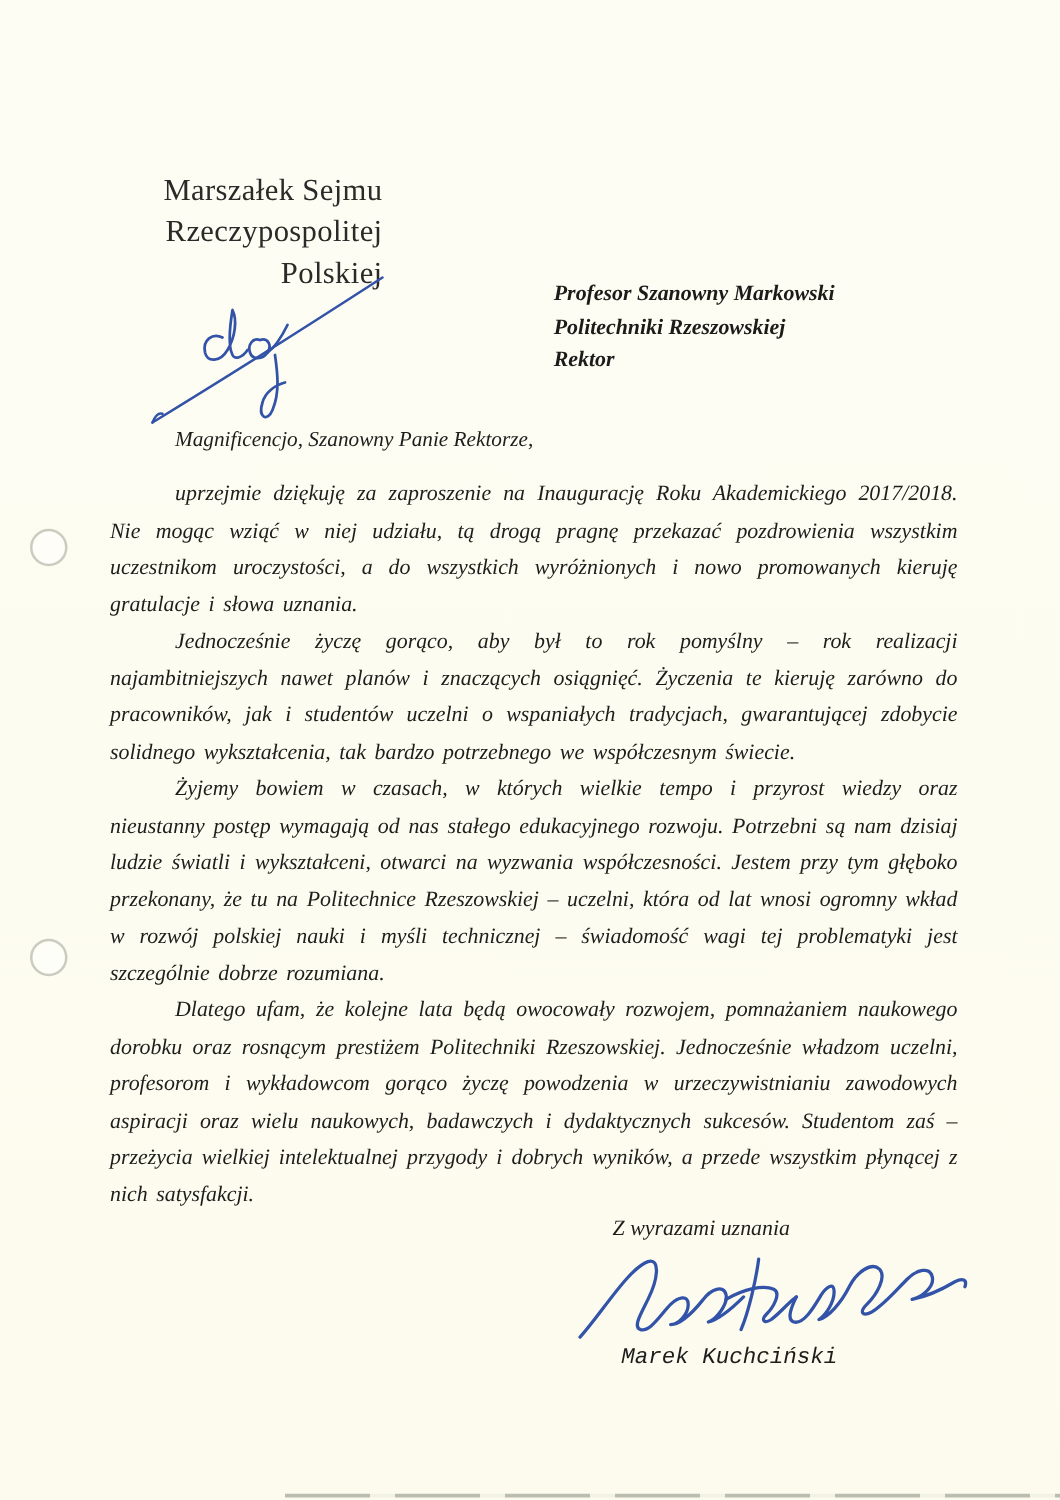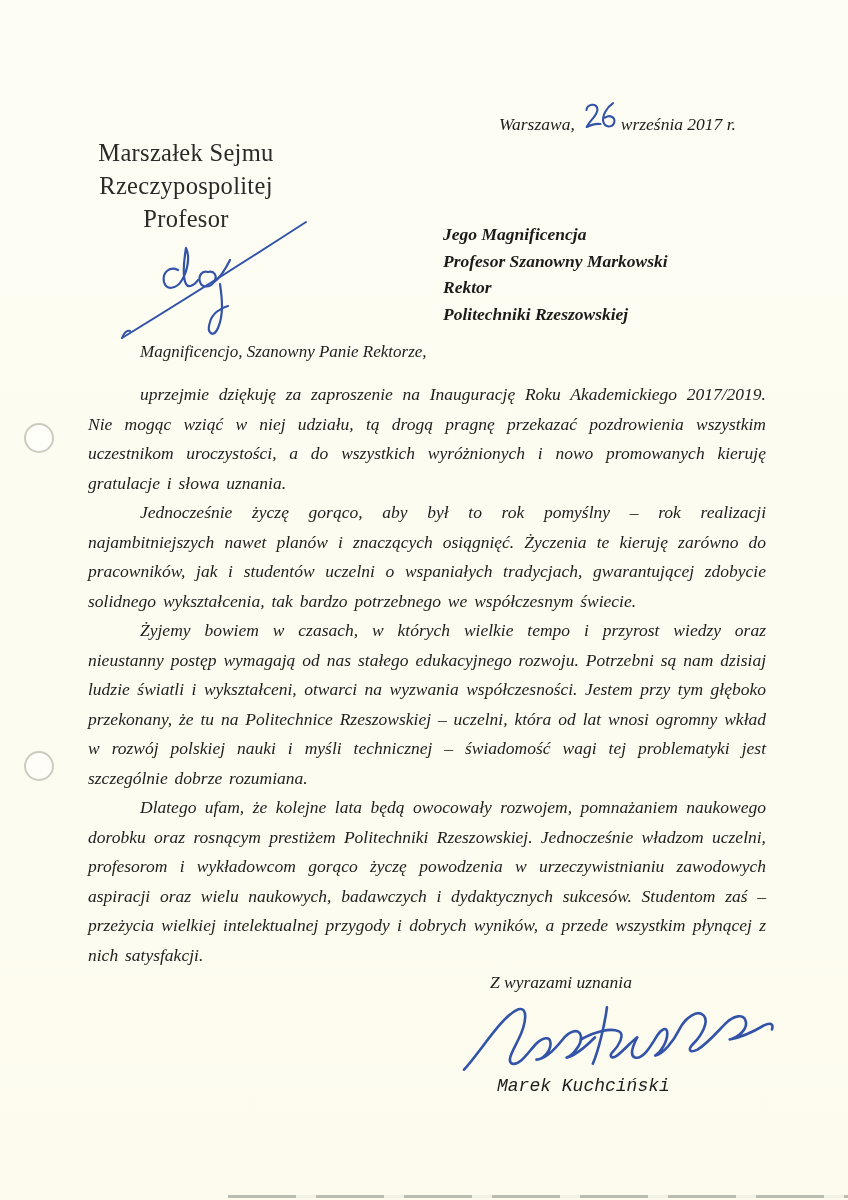--- a/index.html
+++ b/index.html
@@ -24,21 +24,21 @@
   }
   .hand-day{
     display:inline-block;
     width:36px;height:32px;
     margin:0 0 2px 6px;
     transform:rotate(-4deg);
   }
   
   .letterhead{
     position:absolute;left:66px;top:136px;width:240px;
-    text-align:center;
+    text-align:right;
     font-size:24.5px;line-height:33px;
     color:#2a2a28;
     letter-spacing:.3px;
   }
   
   .routing-note{
     position:absolute;left:116px;top:216px;width:198px;height:128px;
   }
   
   .recipient{
@@ -87,54 +87,45 @@
       rgba(108,114,106,.45) 0 68px,
       rgba(108,114,106,.07) 68px 88px);
   }
   .ink{stroke:#3253a8;fill:none;stroke-linecap:round;stroke-linejoin:round;}
 </style>
 </head>
 <body>
 
 <div class="page">
 
-  <div class="dateline">
-    <span>Warszawa,</span>
-    <svg class="hand-day" viewBox="0 0 36 32" aria-label="26">
-      <path class="ink" stroke-width="2.1" d="M4 8 C5 2,15 1,15 8 C15 14,7 18,3 25 C8 23,13 22,17 23"></path>
-      <path class="ink" stroke-width="2.1" d="M31 3 C24 7,19 15,20 21 C21 27,29 28,31 22 C32 17,27 14,22 17"></path>
-    </svg>
-    <span>września 2017 r.</span>
-  </div>
 
   <div class="letterhead">
     <div>Marszałek Sejmu</div>
-    <div>Rzeczypospolitej Profesor</div>
+    <div>Rzeczypospolitej Polskiej</div>
   </div>
 
   <svg class="routing-note" viewBox="0 0 198 128" aria-label="do">
     <path class="ink" stroke-width="2" d="M6 122 C42 100,122 50,190 6"></path>
     <path class="ink" stroke-width="2" d="M6 122 C8 117,11 114,14 115"></path>
     <path class="ink" stroke-width="2.2" d="M62 54 C54 50,46 56,48 66 C50 74,60 74,66 64 C72 54,74 40,70 32 C68 44,66 60,70 68 C72 72,78 70,82 64"></path>
     <path class="ink" stroke-width="2.2" d="M92 56 C86 54,82 60,84 66 C86 72,94 72,98 66 C102 60,98 54,92 56"></path>
     <path class="ink" stroke-width="2.2" d="M98 66 C104 62,110 52,114 44"></path>
     <path class="ink" stroke-width="2.2" d="M104 68 C106 82,108 98,102 112 C98 122,90 118,94 106 C96 98,104 92,112 90"></path>
   </svg>
 
   <div class="recipient">
-    <div>Jego Magnificencja</div>
     <div>Profesor Szanowny Markowski</div>
+    <div>Politechniki Rzeszowskiej</div>
     <div>Rektor</div>
-    <div>Politechniki Rzeszowskiej</div>
   </div>
 
   <div class="salutation">Magnificencjo, Szanowny Panie Rektorze,</div>
 
   <div class="body-text">
-    <p>uprzejmie dziękuję za zaproszenie na Inaugurację Roku Akademickiego 2017/2019. Nie mogąc wziąć w niej udziału, tą drogą pragnę przekazać pozdrowienia wszystkim uczestnikom uroczystości, a do wszystkich wyróżnionych i nowo promowanych kieruję gratulacje i słowa uznania.</p>
+    <p>uprzejmie dziękuję za zaproszenie na Inaugurację Roku Akademickiego 2017/2018. Nie mogąc wziąć w niej udziału, tą drogą pragnę przekazać pozdrowienia wszystkim uczestnikom uroczystości, a do wszystkich wyróżnionych i nowo promowanych kieruję gratulacje i słowa uznania.</p>
     <p>Jednocześnie życzę gorąco, aby był to rok pomyślny – rok realizacji najambitniejszych nawet planów i znaczących osiągnięć. Życzenia te kieruję zarówno do pracowników, jak i studentów uczelni o wspaniałych tradycjach, gwarantującej zdobycie solidnego wykształcenia, tak bardzo potrzebnego we współczesnym świecie.</p>
     <p>Żyjemy bowiem w czasach, w których wielkie tempo i przyrost wiedzy oraz nieustanny postęp wymagają od nas stałego edukacyjnego rozwoju. Potrzebni są nam dzisiaj ludzie światli i wykształceni, otwarci na wyzwania współczesności. Jestem przy tym głęboko przekonany, że tu na Politechnice Rzeszowskiej – uczelni, która od lat wnosi ogromny wkład w rozwój polskiej nauki i myśli technicznej – świadomość wagi tej problematyki jest szczególnie dobrze rozumiana.</p>
     <p>Dlatego ufam, że kolejne lata będą owocowały rozwojem, pomnażaniem naukowego dorobku oraz rosnącym prestiżem Politechniki Rzeszowskiej. Jednocześnie władzom uczelni, profesorom i wykładowcom gorąco życzę powodzenia w urzeczywistnianiu zawodowych aspiracji oraz wielu naukowych, badawczych i dydaktycznych sukcesów. Studentom zaś – przeżycia wielkiej intelektualnej przygody i dobrych wyników, a przede wszystkim płynącej z nich satysfakcji.</p>
   </div>
 
   <div class="valediction">Z wyrazami uznania</div>
 
   <svg class="signature-svg" viewBox="0 0 320 75" aria-label="signature">
     <path class="ink" stroke-width="2.6" d="M6 68 C24 48,44 14,60 8 C70 5,68 22,60 38 C54 50,48 60,54 62 C62 64,70 50,78 42 C84 36,92 34,92 42 C92 50,84 58,78 58 C86 58,96 48,104 38 C110 30,120 26,122 34 C124 42,114 54,108 56 C116 54,128 44,136 36"></path>
     <path class="ink" stroke-width="2.6" d="M148 6 C146 22,140 48,134 62"></path>

